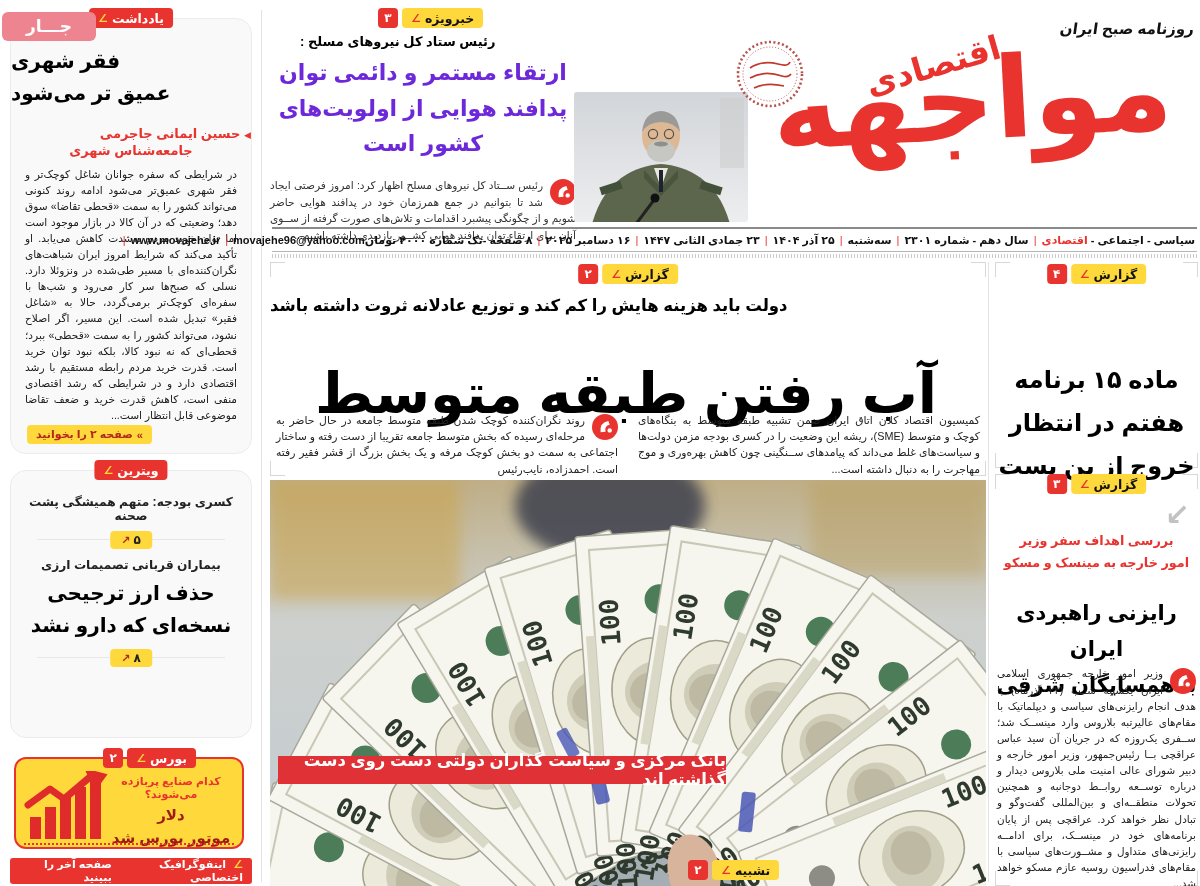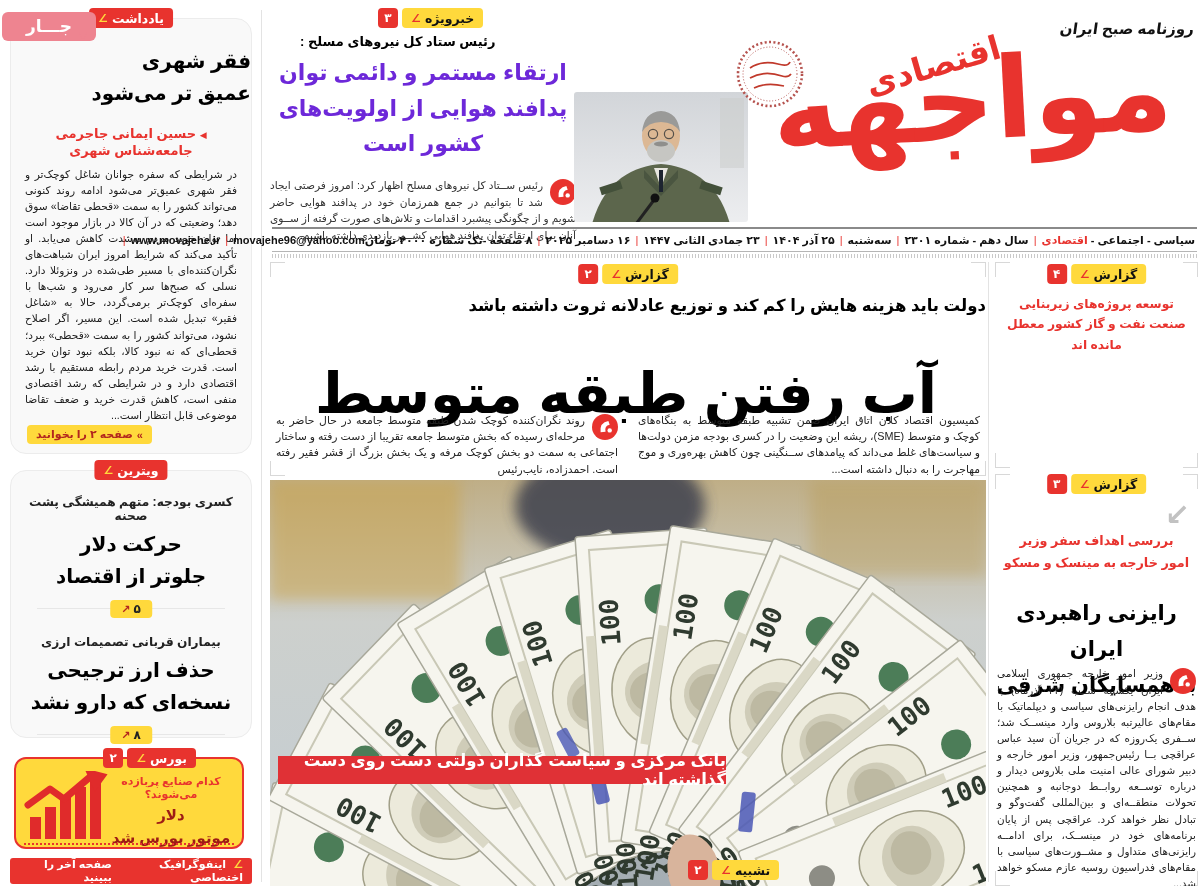--- a/index.html
+++ b/index.html
@@ -19,22 +19,22 @@
   .center-top{left:50%;transform:translateX(-50%)}
 
   
   .bubble{position:absolute;left:2px;top:12px;width:94px;height:29px;background:#ee8490;border-radius:6px;
           display:flex;align-items:center;justify-content:center;color:#fff;font-weight:bold;font-size:17px;z-index:7}
   .bubble::after{content:"";position:absolute;right:9px;bottom:-9px;border:9px solid transparent;
                  border-top-color:#ee8490;border-left-width:4px;border-right-width:4px}
 
   .card{position:absolute;background:#f9f9f9;border:1px solid #ececec;border-radius:16px;box-sizing:border-box}
   .note-card{left:10px;top:18px;width:242px;height:436px}
-  .note-title{margin-top:26px;text-align:right;font-size:20px;line-height:1.6;font-weight:900;color:#000}
-  .note-author{margin-top:9px;text-align:center;color:#e8332e;font-size:13px;font-weight:bold}
+  .note-title{margin-top:26px;text-align:left;font-size:20px;line-height:1.6;font-weight:900;color:#000}
+  .note-author{margin-top:9px;text-align:right;color:#e8332e;font-size:13px;font-weight:bold}
   .note-role{text-align:center;color:#e8332e;font-size:13px;font-weight:bold;margin-top:2px}
   .note-body{margin:8px 14px 8px;font-size:10.6px;line-height:1.52;text-align:justify;color:#1b1b1b}
   .read-pill{position:absolute;left:16px;bottom:9px;background:#ffd93c;color:#b3261e;font-size:11px;
              font-weight:bold;padding:3px 9px;border-radius:4px;display:flex;gap:4px;align-items:center}
 
   .vitrine-card{left:10px;top:470px;width:242px;height:268px}
   .vt-kicker{margin-top:24px;text-align:center;font-size:12.2px;font-weight:bold;color:#222}
   .vt-headline{margin-top:5px;text-align:center;font-size:20px;font-weight:900;line-height:1.6;color:#000}
   .vt-ref{position:relative;margin:16px 26px 0;border-top:1px solid #e7e7e7;height:0}
   .ref-pill{position:absolute;left:50%;top:0;transform:translate(-50%,-50%);background:#ffd93c;border-radius:4px;
@@ -84,21 +84,21 @@
   .dl-item{white-space:nowrap}
   .dl-item .red{color:#e8332e}
   .dl-item+.dl-item::before{content:"|";color:#e8332e;padding:0 5px;font-weight:normal}
   .ltr{direction:ltr;unicode-bidi:embed}
   .microstrip{position:absolute;left:272px;top:254px;width:925px;height:4px;
               background:repeating-linear-gradient(90deg,#c9c9c9 0 1px,transparent 1px 3px)}
 
   
   .lead{position:absolute;left:270px;top:262px;width:716px;height:214px}
   .lead .tag{top:2px}
-  .lead-kicker{position:absolute;top:34px;left:0;right:0;text-align:right;font-size:16.5px;font-weight:900;color:#000}
+  .lead-kicker{position:absolute;top:34px;left:0;right:0;text-align:left;font-size:16.5px;font-weight:900;color:#000}
   .lead-headline{position:absolute;top:56px;left:0;right:4px;text-align:center;font-size:56px;font-weight:900;
                  color:#000;line-height:1.35}
   .lead-cols{position:absolute;top:150px;left:6px;right:6px;display:flex;gap:20px}
   .lead-col{flex:1;font-size:10.8px;line-height:1.5;text-align:justify;color:#222}
 
   
   .report4{position:absolute;left:995px;top:262px;width:203px;height:206px}
   .report4 .tag{top:2px}
   .r4-kicker{position:absolute;top:32px;left:0;right:0;text-align:center;color:#e8332e;font-size:12.3px;
              font-weight:900;line-height:1.65}
@@ -166,32 +166,28 @@
 
   <section class="card vitrine-card">
     <div class="tag center-top" style="top:-11px">
       <span class="tag-pill redpill">
         <i class="mark">∠</i>
         <b>ویترین</b>
       </span>
     </div>
 
     <div class="vt-kicker">کسری بودجه: متهم همیشگی پشت صحنه</div>
-    <div class="vt-headline">
-      <span>حرکت دلار</span><br>
-      <span>جلوتر از اقتصاد</span>
-    </div>
     <div class="vt-ref">
       <span class="ref-pill">
         <span>۵</span>
         <span class="arr">↗</span>
       </span>
     </div>
 
-    <div class="vt-kicker" style="margin-top:26px">بیماران قربانی تصمیمات ارزی</div>
+    <div class="vt-kicker" style="margin-top:18px">بیماران قربانی تصمیمات ارزی</div>
     <div class="vt-headline">
       <span>حذف ارز ترجیحی</span><br>
       <span>نسخه‌ای که دارو نشد</span>
     </div>
     <div class="vt-ref">
       <span class="ref-pill">
         <span>۸</span>
         <span class="arr">↗</span>
       </span>
     </div>
@@ -346,24 +342,21 @@
     <span class="corner c-tr"></span>
     <span class="corner c-bl"></span>
     <span class="corner c-br"></span>
     <div class="tag center-top">
       <span class="tag-num">۴</span>
       <span class="tag-pill">
         <i class="mark">∠</i>
         <b>گزارش</b>
       </span>
     </div>
-    <div class="r4-kicker">
-      <span>توسعه پروژه‌های زیربنایی</span><br>
-      <span>صنعت نفت و گاز کشور معطل مانده اند</span>
-    </div>
+    <h2 class="r4-headline">ماده ۱۵ برنامه هفتم در انتظار خروج از بن بست</h2>
   </section>
 
   <section class="report3">
     <span class="corner c-tl"></span>
     <span class="corner c-tr"></span>
     <span class="corner c-bl"></span>
     <span class="corner c-br"></span>
     <div class="tag center-top">
       <span class="tag-num">۳</span>
       <span class="tag-pill">

